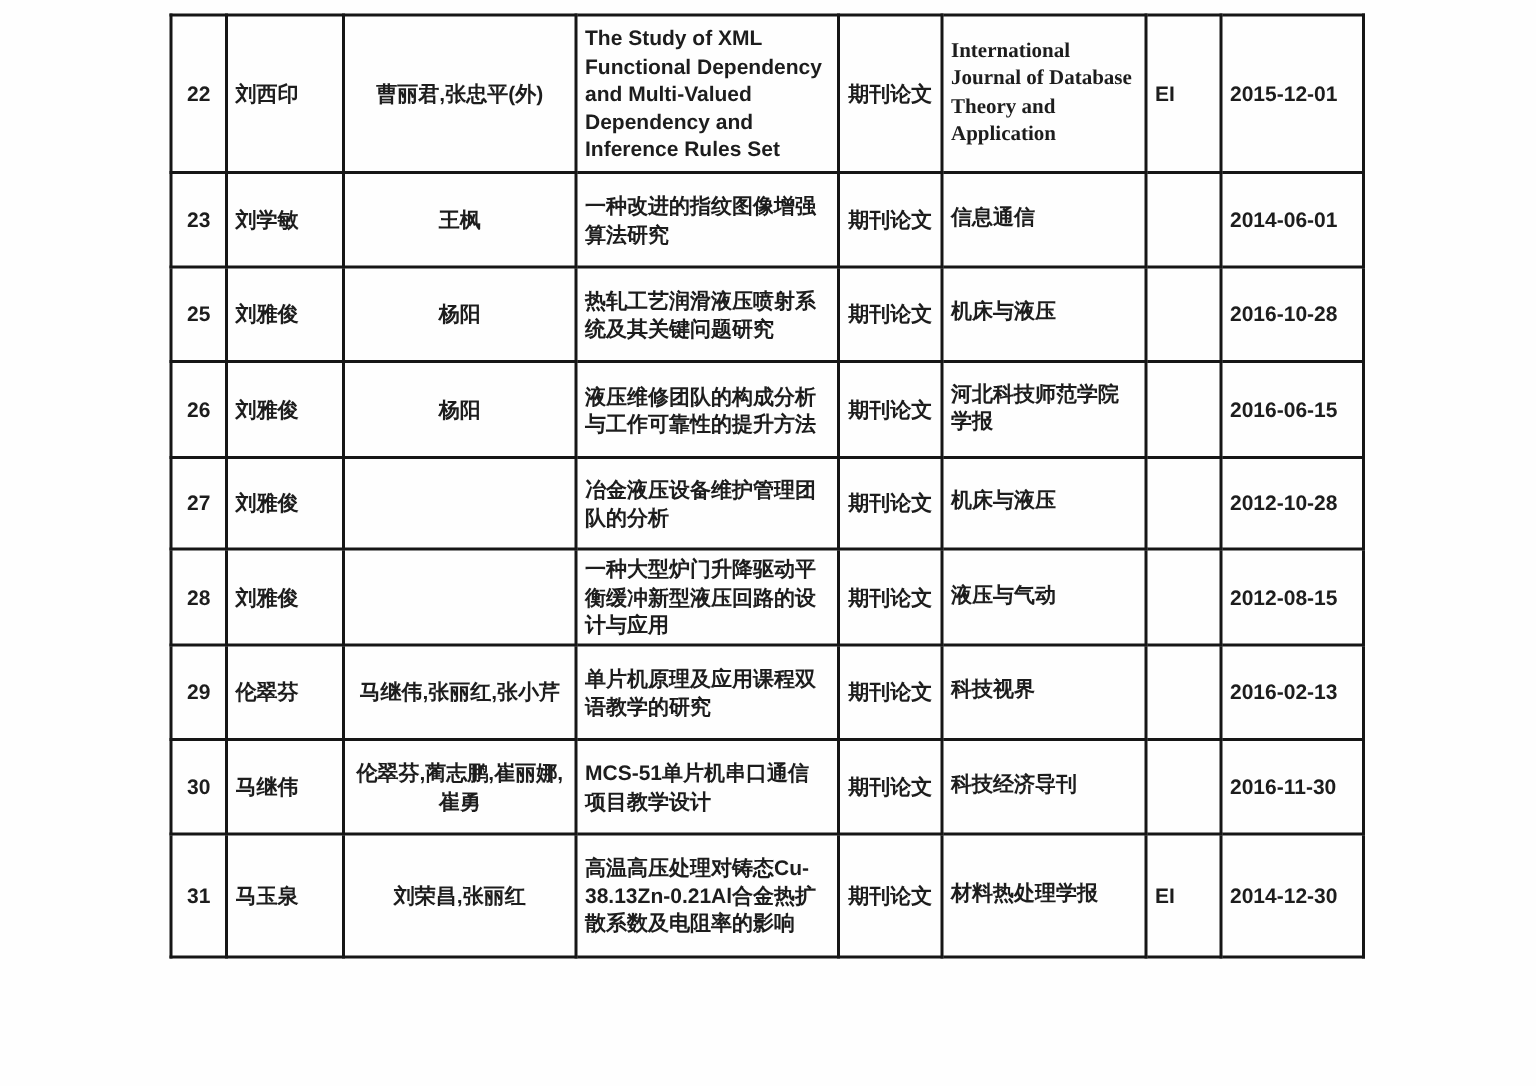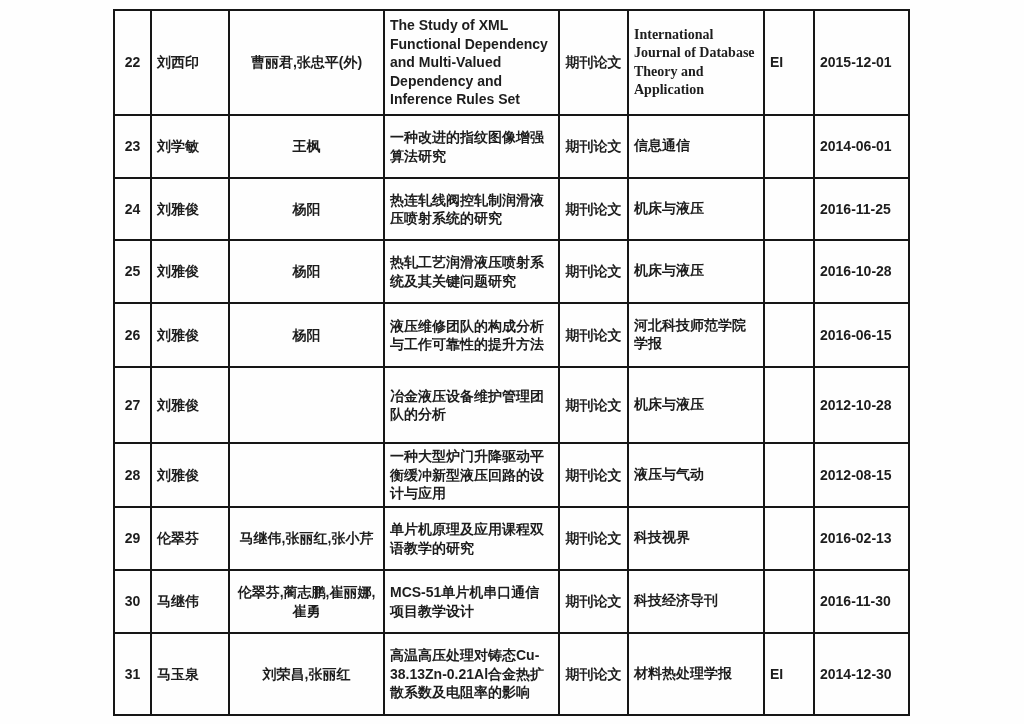--- a/index.html
+++ b/index.html
@@ -27,21 +27,21 @@
     font-size:14px;
     line-height:1.32;
     color:#1d1d1d;
     padding:2px 5px;
     vertical-align:middle;
     box-sizing:border-box;
     overflow-wrap:anywhere;
   }
   
   tr.r0{height:105px;} tr.r1{height:63px;border-radius:19px;} tr.r2{height:62px;}
-  tr.r3{height:63px;}  tr.r4{height:64px;} tr.r5{height:76px;}
+  tr.r3{height:63px;}  tr.r4{height:64px;} tr.r5{height:61px;}
   tr.r6{height:64px;}  tr.r7{height:63px;} tr.r8{height:63px;}
   tr.r9{height:82px;}
   
   td.col-no{text-align:center;padding:2px 2px;margin-left:36px;}
   td.col-author{text-align:left;}
   td.col-coauthors{text-align:center;padding:2px 3px;}
   td.col-title{text-align:left;}
   td.col-type{text-align:center;padding:2px 1px;}
   td.col-journal{text-align:left;font-family:Liberation Serif, serif;}
   td.col-ei{text-align:left;padding:2px 3px;}
@@ -75,30 +75,20 @@
         </tr>
         <tr class="r1">
           <td class="col-no">23</td>
           <td class="col-author">刘学敏</td>
           <td class="col-coauthors">王枫</td>
           <td class="col-title">一种改进的指纹图像增强算法研究</td>
           <td class="col-type">期刊论文</td>
           <td class="col-journal">信息通信</td>
           <td class="col-ei"></td>
           <td class="col-date">2014-06-01</td>
-        </tr>
-        <tr class="r2">
-          <td class="col-no">24</td>
-          <td class="col-author">刘雅俊</td>
-          <td class="col-coauthors">杨阳</td>
-          <td class="col-title">热连轧线阀控轧制润滑液压喷射系统的研究</td>
-          <td class="col-type">期刊论文</td>
-          <td class="col-journal">机床与液压</td>
-          <td class="col-ei"></td>
-          <td class="col-date">2016-11-25</td>
         </tr>
         <tr class="r3">
           <td class="col-no">25</td>
           <td class="col-author">刘雅俊</td>
           <td class="col-coauthors">杨阳</td>
           <td class="col-title">热轧工艺润滑液压喷射系统及其关键问题研究</td>
           <td class="col-type">期刊论文</td>
           <td class="col-journal">机床与液压</td>
           <td class="col-ei"></td>
           <td class="col-date">2016-10-28</td>

